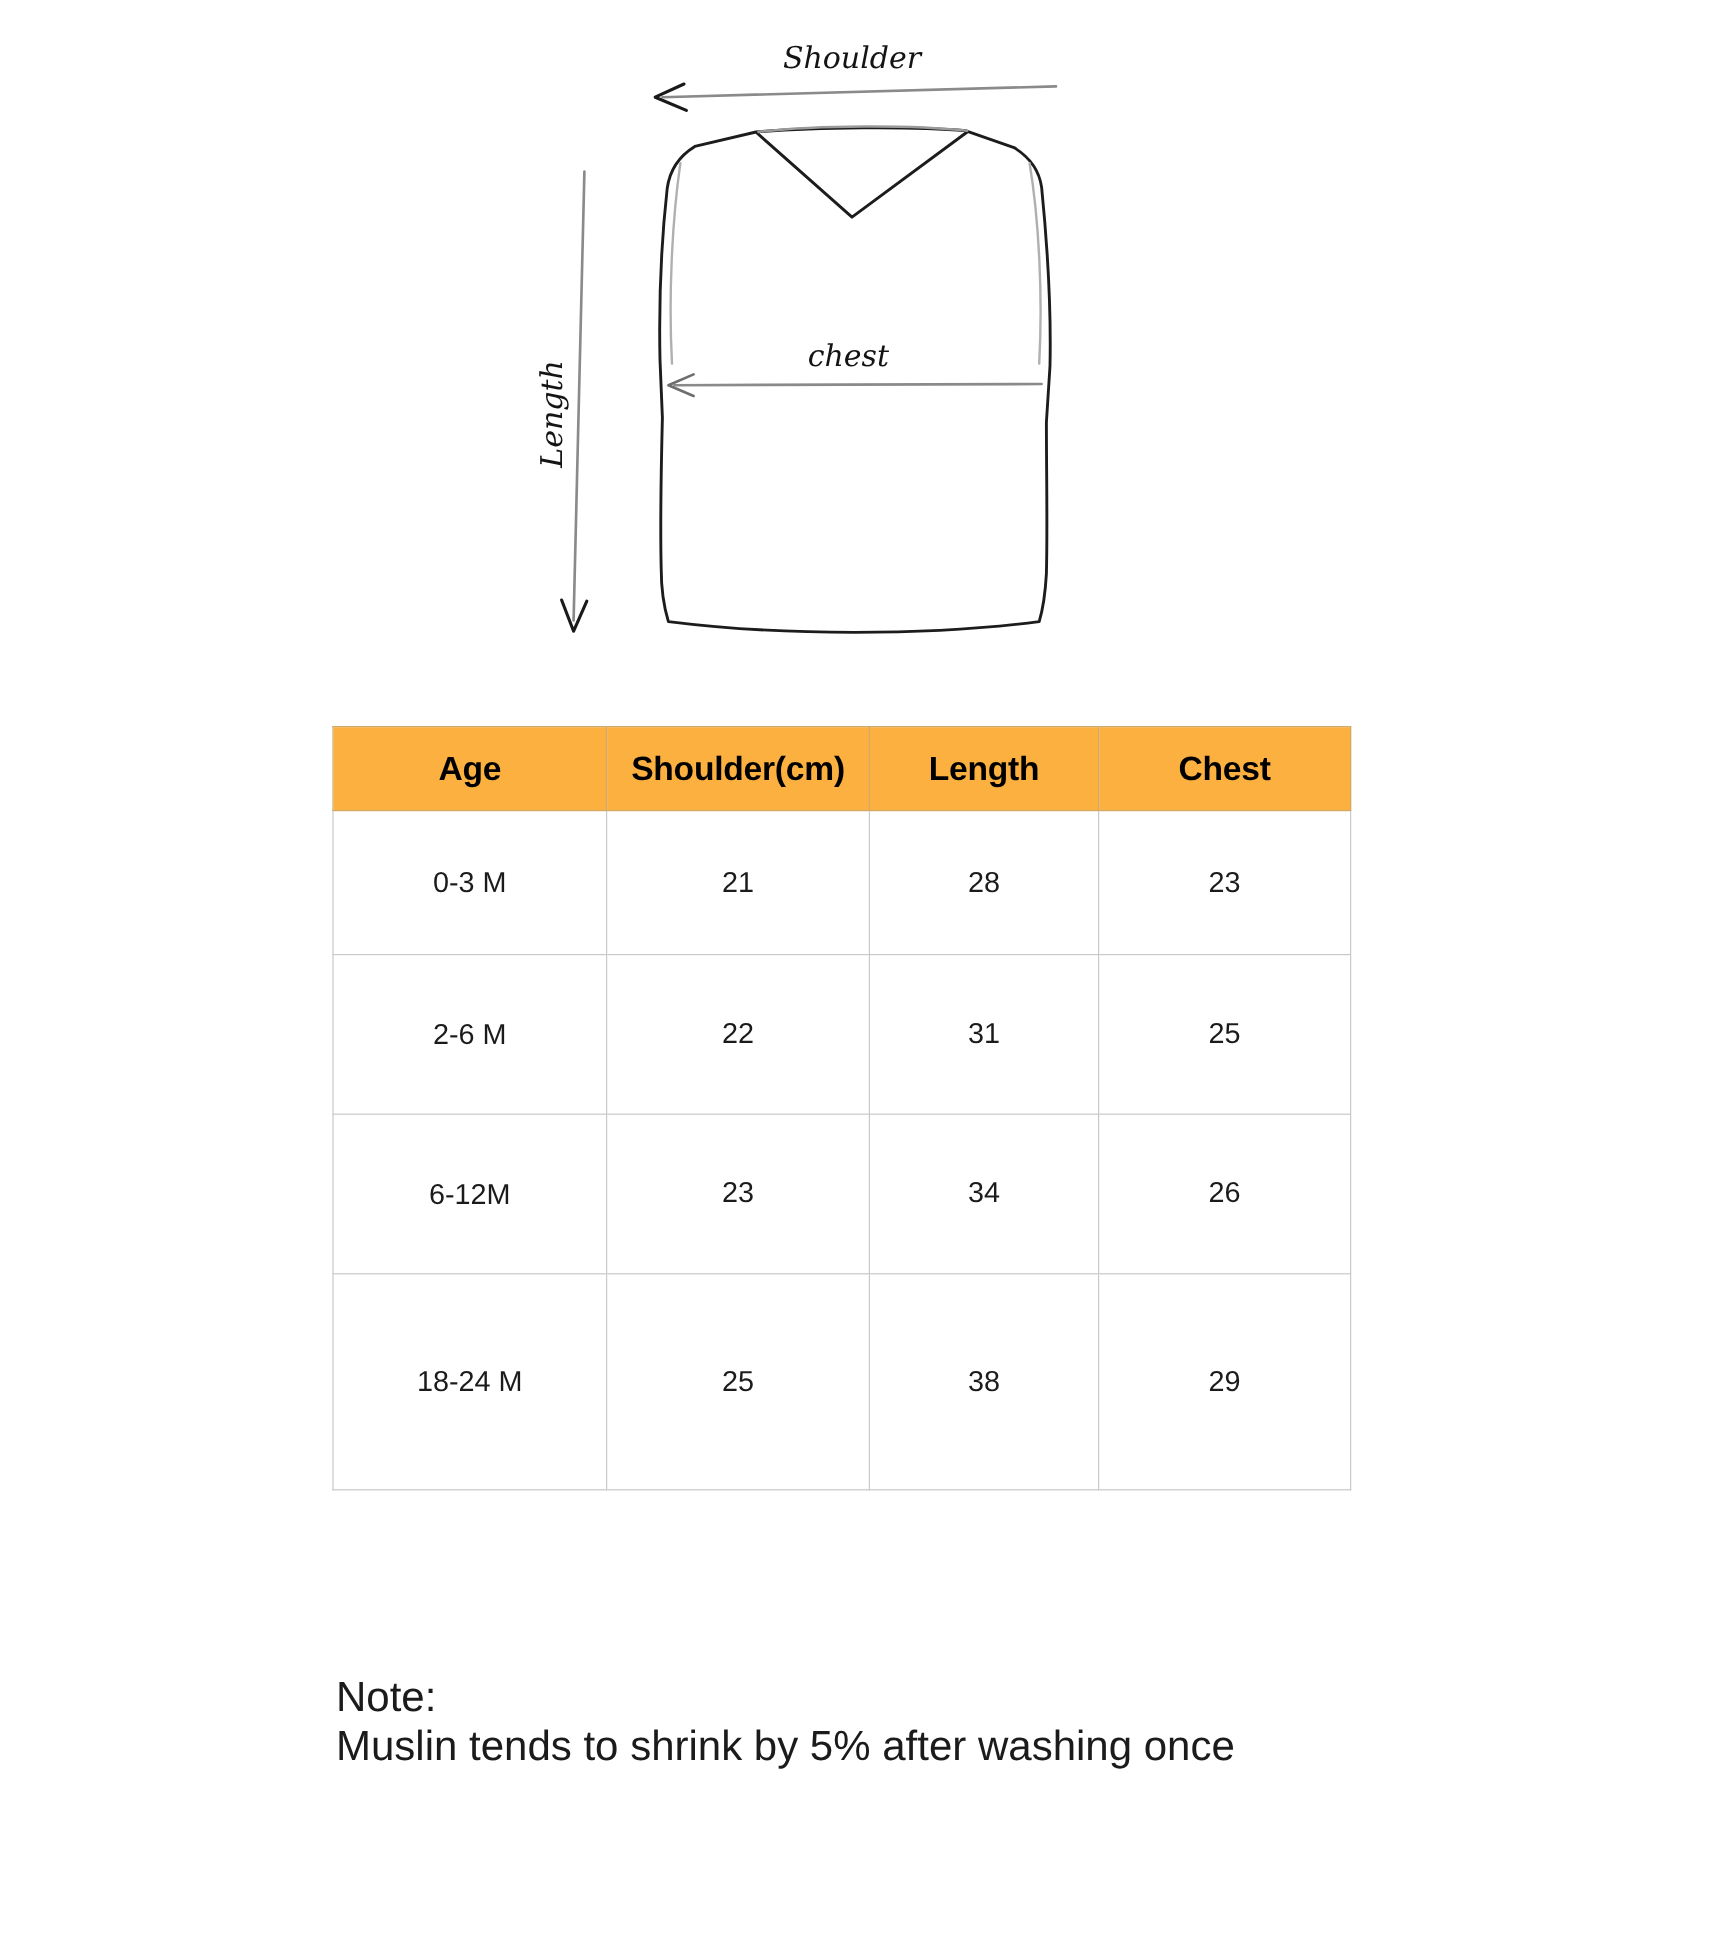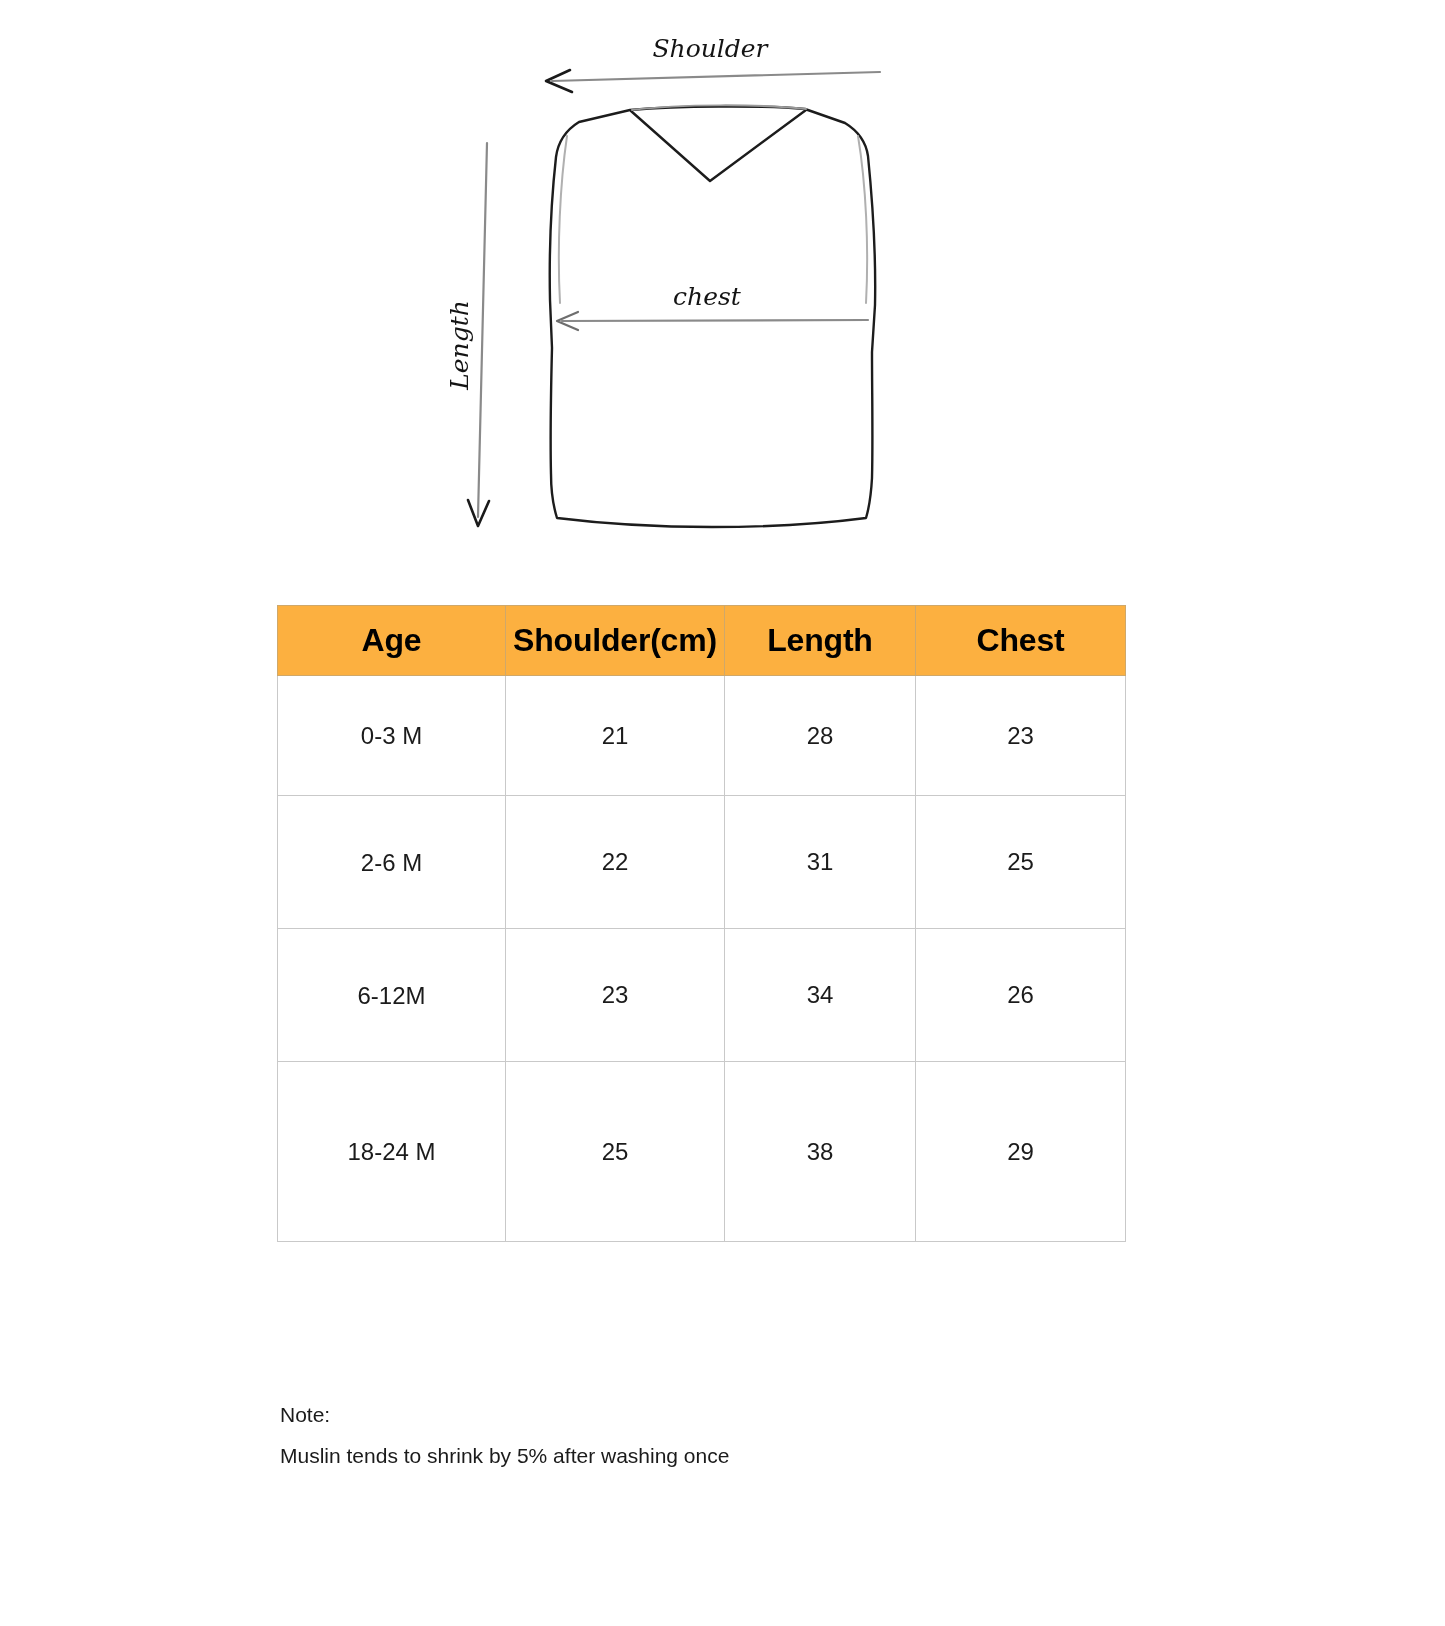--- a/index.html
+++ b/index.html
@@ -50,21 +50,21 @@
     width: 848px;
   }
   table.size-table col.c-age    { width: 228px; }
   table.size-table col.c-should { width: 219px; }
   table.size-table col.c-length { width: 191px; }
   table.size-table col.c-chest  { width: 210px; }
 
   table.size-table thead th {
     background: #fcb040;
     color: #000000;
-    font-size: 32px;
+    font-size: 28px;
     font-weight: bold;
     height: 70px;
     text-align: center;
     vertical-align: middle;
     border: 1px solid #cfa86a;
     letter-spacing: -0.2px;
   }
   table.size-table tbody td {
     height: 133px;
     text-align: center;
@@ -80,21 +80,21 @@
   table.size-table tbody td.age-cell { padding-bottom: 0; }
 
   
   #notes {
     position: absolute;
     left: 280px;
     top: 1394px;
     width: 900px;
   }
   #notes .note-line {
-    font-size: 21px;
+    font-size: 35px;
     line-height: 41px;
     color: #1b1b1b;
     white-space: pre;
   }
 </style>
 </head>
 <body>
 
 <div id="illustration">
   <svg viewBox="0 0 1445 560" xmlns="http://www.w3.org/2000/svg">

